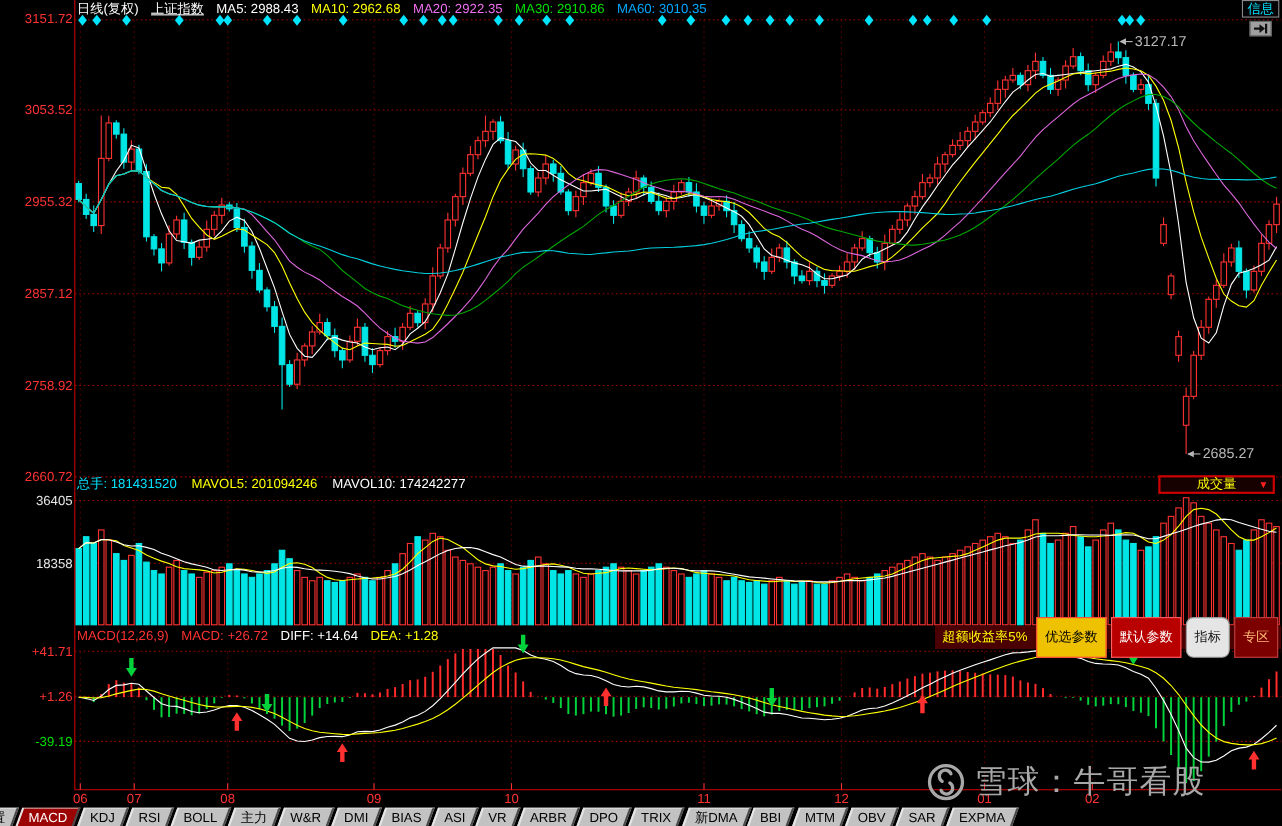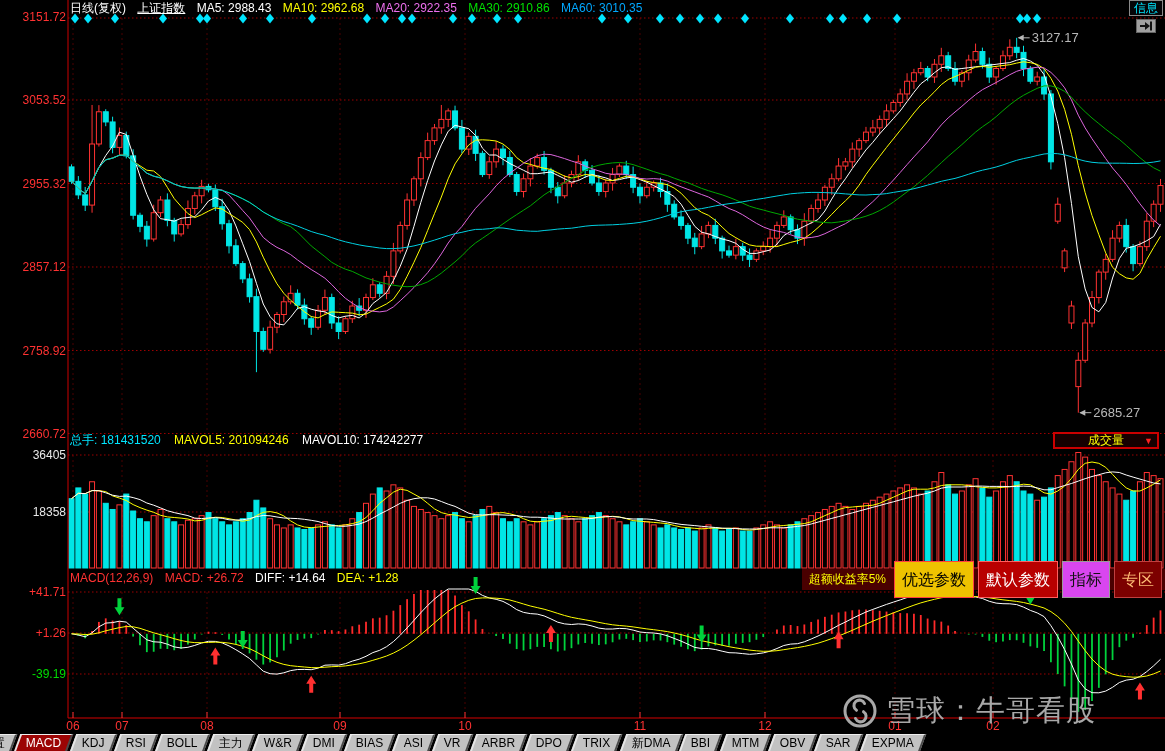--- a/index.html
+++ b/index.html
@@ -27,24 +27,24 @@
               border:2px solid #cc0000;background:#160000;color:#ffff00;font-size:12px;
               line-height:13px;text-align:center;cursor:pointer;}
   .vol-select .caret{color:#ff2020;font-size:9px;position:absolute;right:4px;top:1px;}
   
   .macd-header{position:absolute;left:70px;top:569px;height:18px;z-index:3;
                font-size:12px;line-height:18px;white-space:nowrap;}
   .macd-header span{margin-right:8px;}
   .macd-right{position:absolute;right:0;top:569px;height:21px;z-index:3;display:flex;
               align-items:center;background:#4a0000;padding:0 3px;gap:4px;}
   .excess{color:#ffff00;font-size:12px;padding:0 4px;}
-  .mbtn{font-size:16px;line-height:13px;padding:11px 7px;cursor:pointer;border:1px solid;}
+  .mbtn{font-size:12px;line-height:13px;padding:11px 7px;cursor:pointer;border:1px solid;}
   .btn-gold{background:#eec200;border-color:#ff4040;color:#000;}
   .btn-crimson{background:#b80000;border-color:#ff6060;color:#fff;}
-  .btn-gray{background:#d946ef;border-color:#9a9a9a;color:#111;}
+  .btn-gray{background:#e5e5e5;border-color:#9a9a9a;color:#111;border-radius:7px;}
   .btn-zone{background:#7c0000;border-color:#c04040;color:#fdba74;}
   
   .tabbar{position:absolute;left:0;top:734px;width:1165px;height:17px;z-index:4;
           display:flex;background:#000;overflow:hidden;}
   .tab{height:17px;background:#c2c2c2;transform:skewX(-20deg);margin-right:3px;
        padding:0 7px;font-size:12px;line-height:17px;color:#000;cursor:pointer;
        border-top:1px solid #eee;border-left:2px solid #e6e6e6;border-right:2px solid #4a4a4a;}
   .tab>span{display:inline-block;transform:skewX(20deg);}
   .tab.partial{margin-left:-16px;}
   .tab.active{background:#9c0404;color:#fff;}

